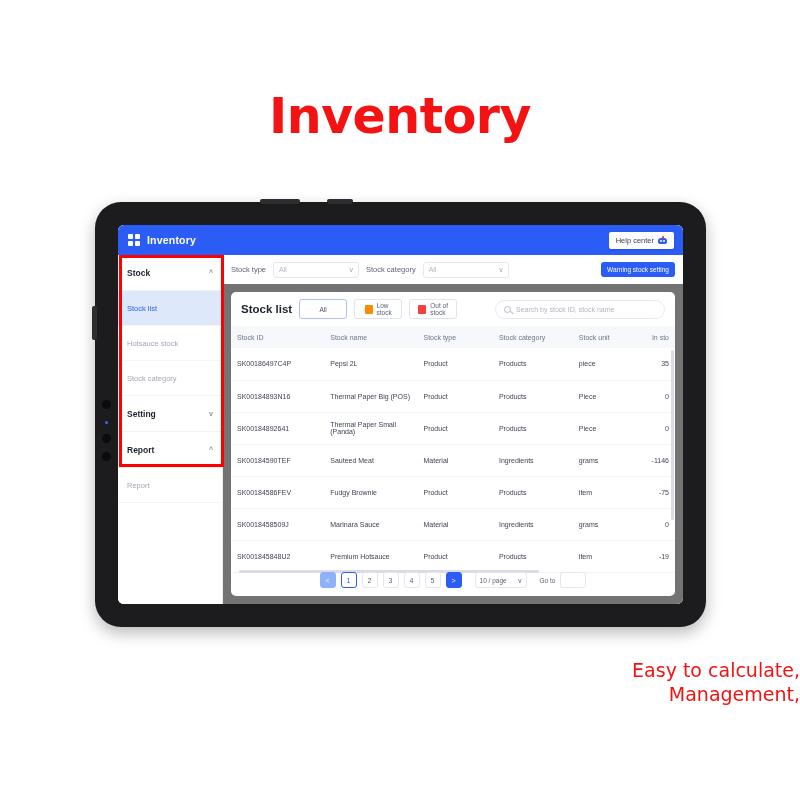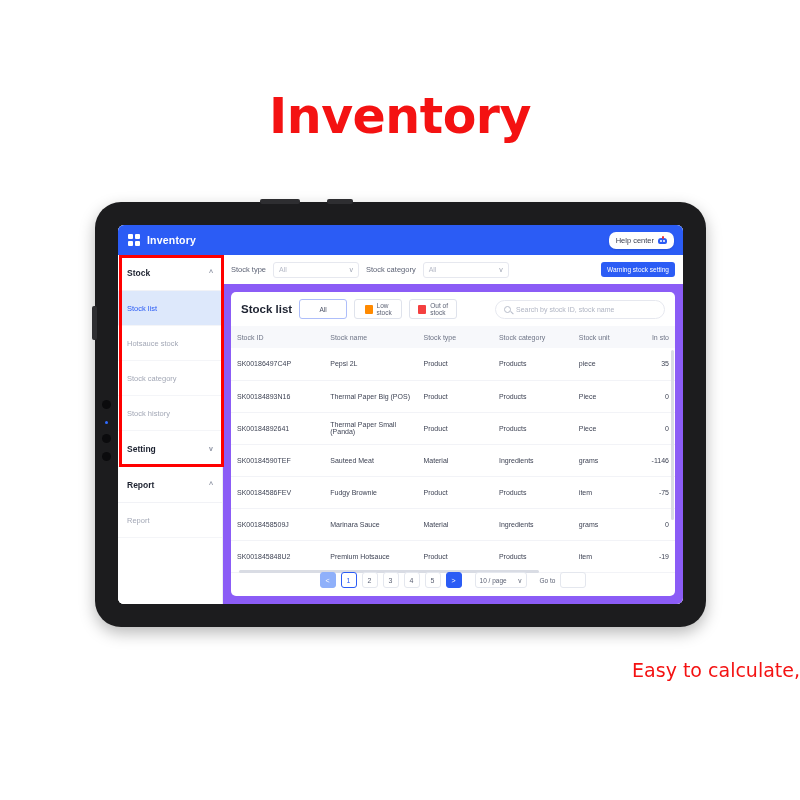--- a/index.html
+++ b/index.html
@@ -90,21 +90,21 @@
   .grid-icon i { background: #ffffff; border-radius: 1px; display: block; }
   .app-title {
     color: #ffffff;
     font-size: 10.5px;
     font-weight: bold;
     letter-spacing: 0.2px;
   }
   .help-btn {
     margin-left: auto;
     background: #ffffff;
-    border-radius: 7px;
+    border-radius: 2px;
     height: 17px;
     padding: 0 7px;
     display: flex; align-items: center; gap: 4px;
     font-size: 7.5px;
     color: #3a3f50;
     box-shadow: 0 1px 2px rgba(0,0,0,0.12);
   }
   .help-ico {
     width: 9px; height: 9px; position: relative; flex: none;
   }
@@ -150,21 +150,21 @@
     width: 105px; height: 212px;
     border: 3px solid #ff0000;
     pointer-events: none;
     z-index: 6;
   }
 
   
   .content {
     position: absolute; left: 105px; top: 30px;
     right: 0; bottom: 0;
-    background: #8b5cf6;
+    background: #737373;
   }
   .filterbar {
     height: 29px;
     background: #ffffff;
     display: flex; align-items: center;
     padding: 0 8px;
     gap: 7px;
   }
   .flabel { font-size: 7.5px; color: #5d6375; white-space: nowrap; }
   .fselect {
@@ -367,23 +367,20 @@
           <span class="chev">^</span>
         </div>
         <div class="nav-item active">
           <span>Stock list</span>
         </div>
         <div class="nav-item">
           <span>Hotsauce stock</span>
         </div>
         <div class="nav-item">
           <span>Stock category</span>
-        </div>
-        <div class="nav-item">
-          <span>Stock history</span>
         </div>
         <div class="nav-group-head">
           <span>Setting</span>
           <span class="chev">v</span>
         </div>
         <div class="nav-group-head">
           <span>Report</span>
           <span class="chev">^</span>
         </div>
         <div class="nav-item">
@@ -532,13 +529,14 @@
           </div>
         </div>
 
       </div>
     </div>
   </div>
 </div>
 
 <div class="caption">
   <div>Easy to calculate,</div>
+  <div>Management,</div>
 </div>
 
 </body></html>

